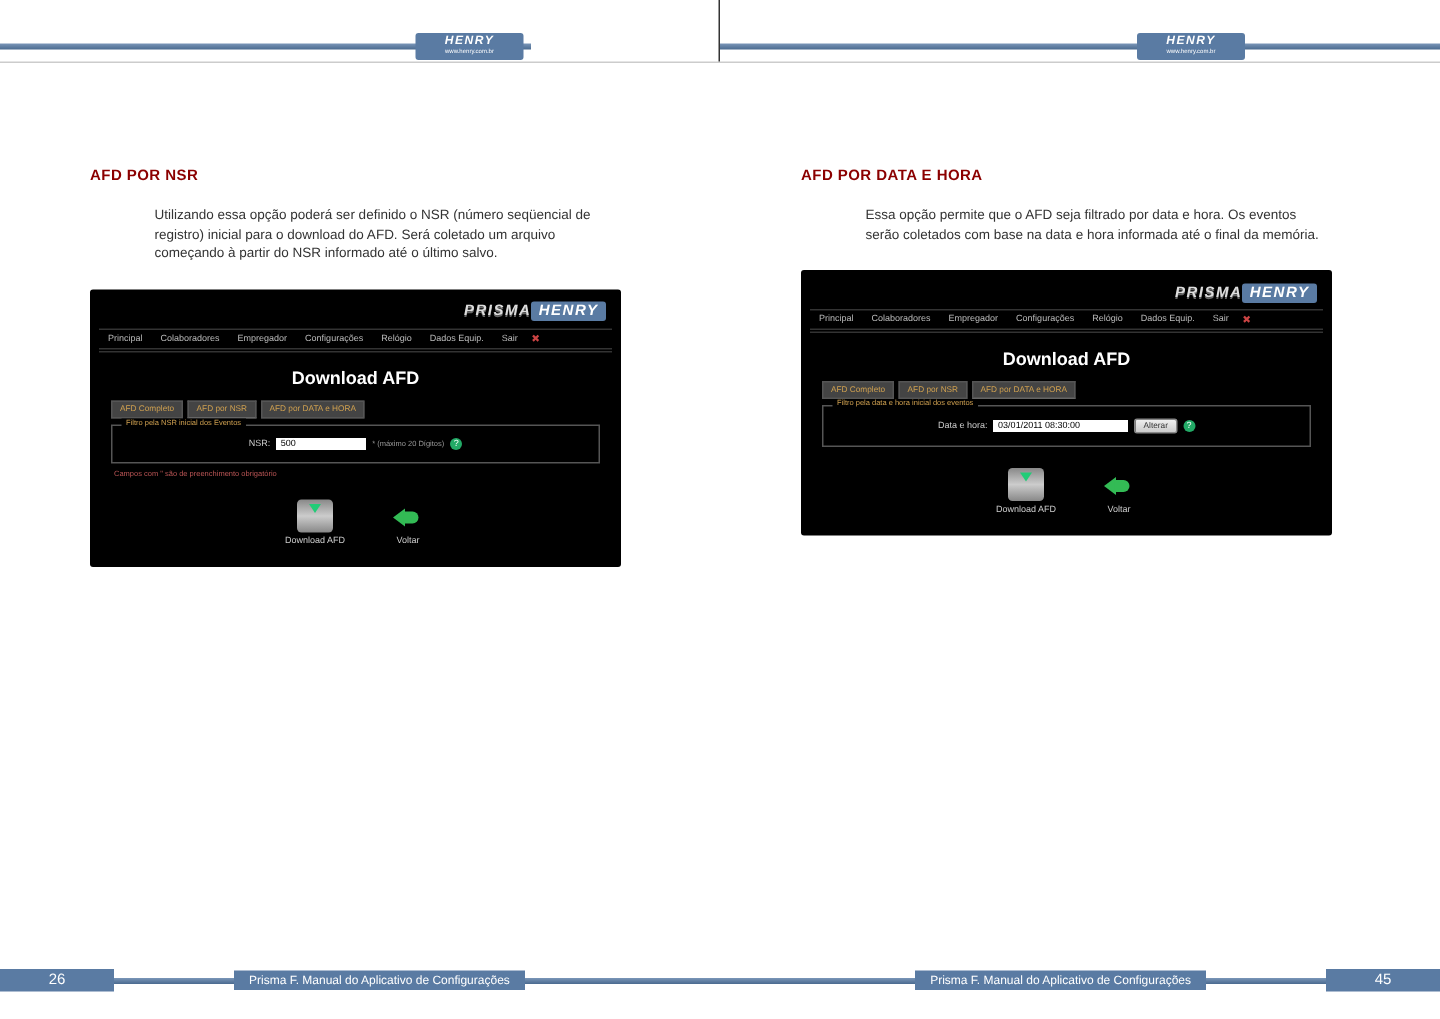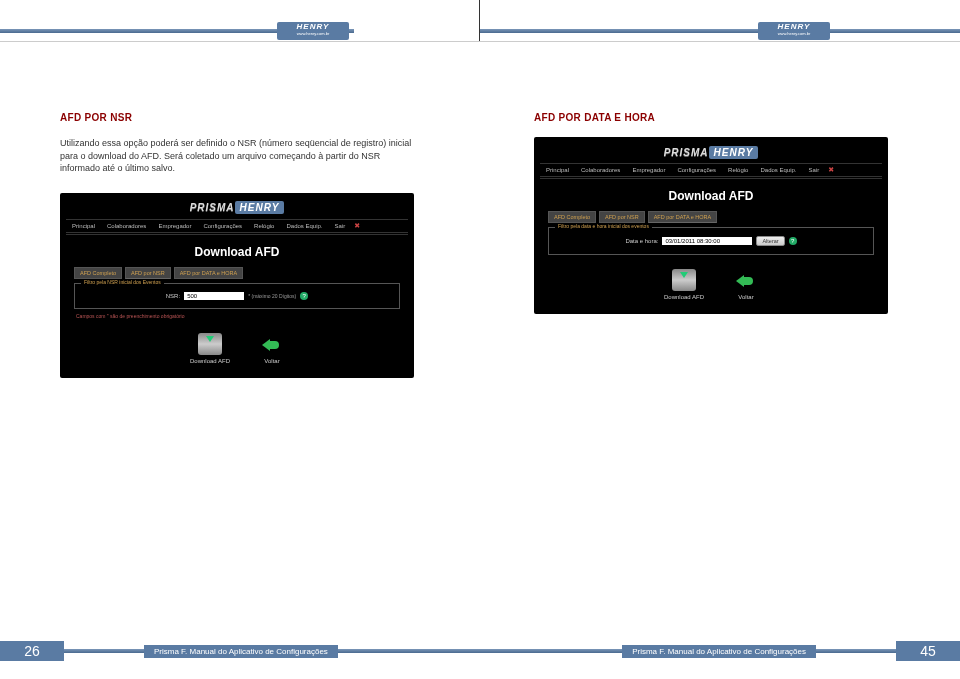--- a/index.html
+++ b/index.html
@@ -11,24 +11,24 @@
 .top-stripe { position:absolute; bottom:8px; left:0; right:0; height:4px; background:linear-gradient(#7a96b8,#4a6a8f); }
 .top-half.left .top-stripe { right:125px; }
 .logo-pill { position:absolute; right:130px; bottom:1px; width:72px; height:18px; background:#5a7ba3; border-radius:2px; padding:1px 0; }
 .logo-pill .brand { color:#fff; font-weight:bold; font-style:italic; font-size:8px; text-align:center; letter-spacing:1px; line-height:8px; }
 .logo-pill .url { color:#fff; font-size:4px; text-align:center; line-height:5px; }
 
 .content { display:flex; padding:70px 12px 0 0; }
 .col { width:50%; padding:0 60px; }
 
 .heading { color:#8b0000; font-size:10px; font-weight:bold; margin-bottom:14px; letter-spacing:.3px; }
-.body-text { color:#333; font-size:9px; line-height:1.4; margin-bottom:18px; }
+.body-text { color:#333; font-size:9px; line-height:1.4; margin-bottom:18px;margin-left:43px; }
 
 .app-shot { background:#000; width:100%; border-radius:2px; padding:6px; font-family: Arial, sans-serif; }
-.app-header { display:flex; justify-content:center; align-items:center; height:18px; padding:0 4px; }
+.app-header { display:flex; justify-content:flex-end; align-items:center; height:18px; padding:0 4px; }
 .app-logo-l { color:#ddd; font-weight:bold; font-style:italic; font-size:10px; letter-spacing:1px; text-shadow:0 1px 0 #666; }
 .app-logo-r { color:#5a7ba3; font-weight:bold; font-style:italic; font-size:10px; letter-spacing:1px; }
 .app-logo-r span { background:#5a7ba3; color:#fff; padding:1px 5px; border-radius:2px; }
 .app-menu { display:flex; gap:0; border-top:1px solid #333; border-bottom:1px solid #333; margin-top:2px; }
 .app-menu .mi { color:#bbb; font-size:6px; padding:3px 6px; cursor:pointer; }
 .app-menu .x { color:#c44; font-size:7px; padding:2px 3px; }
 .app-sep { height:1px; background:#333; margin-top:1px; }
 .app-title { color:#fff; font-size:12px; font-weight:bold; text-align:center; padding:10px 0 8px; }
 .tab-row { display:flex; gap:3px; padding:0 8px; }
 .tab { background:#444; color:#cfa050; font-size:5.5px; padding:2px 5px; border:1px solid #555; cursor:pointer; }
@@ -47,21 +47,21 @@
 .action .ico { width:24px; height:22px; margin:0 auto 3px; position:relative; }
 .action .txt { color:#ccc; font-size:6px; }
 .ico-dl { background:linear-gradient(#888,#ccc 50%,#888); border-radius:3px; }
 .ico-dl::after { content:""; position:absolute; top:3px; left:8px; width:0; height:0; border-left:4px solid transparent; border-right:4px solid transparent; border-top:6px solid #2c7; }
 .ico-back { }
 .ico-back::before { content:""; position:absolute; left:2px; top:6px; width:0; height:0; border-top:6px solid transparent; border-bottom:6px solid transparent; border-right:8px solid #3b5; }
 .ico-back::after { content:""; position:absolute; left:9px; top:8px; width:10px; height:8px; background:#3b5; border-radius:0 4px 4px 0; }
 
 .footer { position:absolute; bottom:18px; left:0; right:0; display:flex; }
 .foot-half { width:50%; display:flex; align-items:center; }
-.pg-badge { background:#5a7ba3; color:#fff; font-size:14px; width:64px; text-align:center; padding:2px 0; }
+.pg-badge { background:#5a7ba3; color:#fff; font-size:10px; width:76px; text-align:center; padding:2px 0; }
 .foot-stripe { flex:1; height:4px; background:linear-gradient(#7a96b8,#4a6a8f); margin:0; }
 .pg-badge.left { margin-right:0; }
 .foot-stripe.l1 { flex:0 0 80px; }
 .foot-title { background:#5a7ba3; color:#fff; font-size:8px; padding:2px 10px; white-space:nowrap; }
 .foot-half.right { justify-content:flex-end; }
 </style>
 </head>
 <body>
 
 <div class="top-bar">
@@ -127,20 +127,21 @@
         <div class="action">
           <div class="ico ico-back"></div>
           <div class="txt">Voltar</div>
         </div>
       </div>
     </div>
   </div>
 
   <div class="col">
     <div class="heading">AFD POR DATA E HORA</div>
+    <div class="body-text">Essa opção permite que o AFD seja filtrado por data e hora. Os eventos serão coletados com base na data e hora informada até o final da memória.</div>
 
     <div class="app-shot">
       <div class="app-header">
         <div class="app-logo-l">PRISMA</div>
         <div class="app-logo-r"><span>HENRY</span></div>
       </div>
       <div class="app-menu">
         <div class="mi">Principal</div>
         <div class="mi">Colaboradores</div>
         <div class="mi">Empregador</div>

